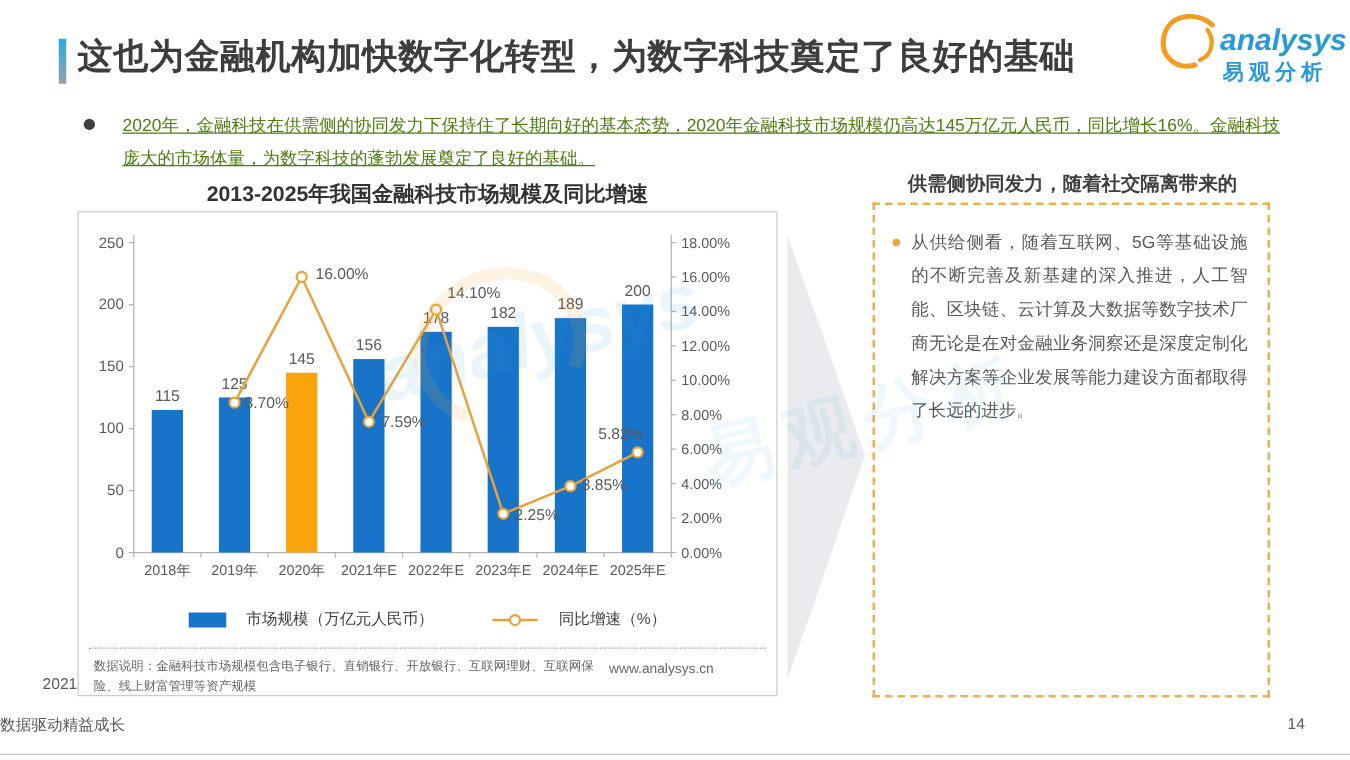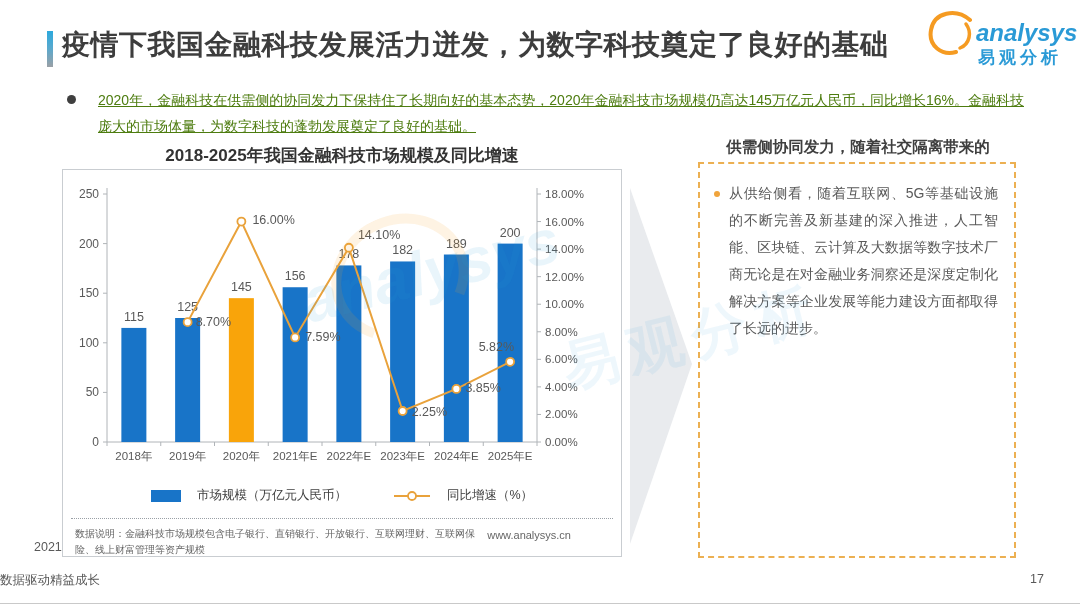--- a/index.html
+++ b/index.html
@@ -60,35 +60,35 @@
   .footer-line{position:absolute;left:0;top:603px;width:1080px;height:1px;background:#c9c9c9;}
   .footer-date{position:absolute;left:34px;top:540px;font-size:12.5px;color:#595959;}
   .footer-center{position:absolute;left:0;top:572px;width:100%;text-align:left;
     font-size:12.5px;color:#595959;}
   .footer-page{position:absolute;right:36px;top:572px;font-size:12.5px;color:#595959;}
 </style>
 </head>
 <body>
 
 <div class="accent-bar"></div>
-<div class="page-title">疫情下我国金融科技发展活力迸发，为数字科技奠定了良好的基础</div>
+<div class="page-title">这也为金融机构加快数字化转型，为数字科技奠定了良好的基础</div>
 
 <div class="logo">
   <svg width="52" height="56" viewBox="0 0 52 56">
     <path d="M44 10 C30 -2 8 2 5 20 C2 36 16 46 30 42" fill="none" stroke="#f59b22" stroke-width="4" stroke-linecap="round"></path>
     <path d="M40 14 C46 22 44 34 34 38" fill="none" stroke="#f59b22" stroke-width="3.5" stroke-linecap="round"></path>
   </svg>
   <span class="brand">analysys</span>
   <span class="brand-cn">易观分析</span>
 </div>
 
 <div class="intro-dot"></div>
 <div class="intro-text">2020年，金融科技在供需侧的协同发力下保持住了长期向好的基本态势，2020年金融科技市场规模仍高达145万亿元人民币，同比增长16%。金融科技庞大的市场体量，为数字科技的蓬勃发展奠定了良好的基础。</div>
 
-<div class="chart-title">2018-2025年我国金融科技市场规模及同比增速</div>
+<div class="chart-title">2013-2025年我国金融科技市场规模及同比增速</div>
 <div class="chart-card">
   <svg id="chart-svg" width="552" height="308">
       <line x1="42" y1="12" x2="42" y2="266" stroke="#b0b4b8"></line>
       <line x1="472" y1="12" x2="472" y2="266" stroke="#b0b4b8"></line>
       <line x1="42" y1="266" x2="472" y2="266" stroke="#b0b4b8"></line>
       <line x1="38" y1="266" x2="42" y2="266" stroke="#b0b4b8"></line>
       <text x="34" y="270" text-anchor="end" font-size="12" fill="#595959">0</text>
       <line x1="38" y1="216.4" x2="42" y2="216.4" stroke="#b0b4b8"></line>
       <text x="34" y="220.4" text-anchor="end" font-size="12" fill="#595959">50</text>
       <line x1="38" y1="166.8" x2="42" y2="166.8" stroke="#b0b4b8"></line>
@@ -197,13 +197,13 @@
 <div class="panel-title">供需侧协同发力，随着社交隔离带来的</div>
 <div class="panel">
   <ul>
     <li>从供给侧看，随着互联网、5G等基础设施的不断完善及新基建的深入推进，人工智能、区块链、云计算及大数据等数字技术厂商无论是在对金融业务洞察还是深度定制化解决方案等企业发展等能力建设方面都取得了长远的进步。</li>
   </ul>
 </div>
 
 <div class="footer-line"></div>
 <div class="footer-date">2021/6/9</div>
 <div class="footer-center">数据驱动精益成长</div>
-<div class="footer-page">17</div>
+<div class="footer-page">14</div>
 
 </body></html>

